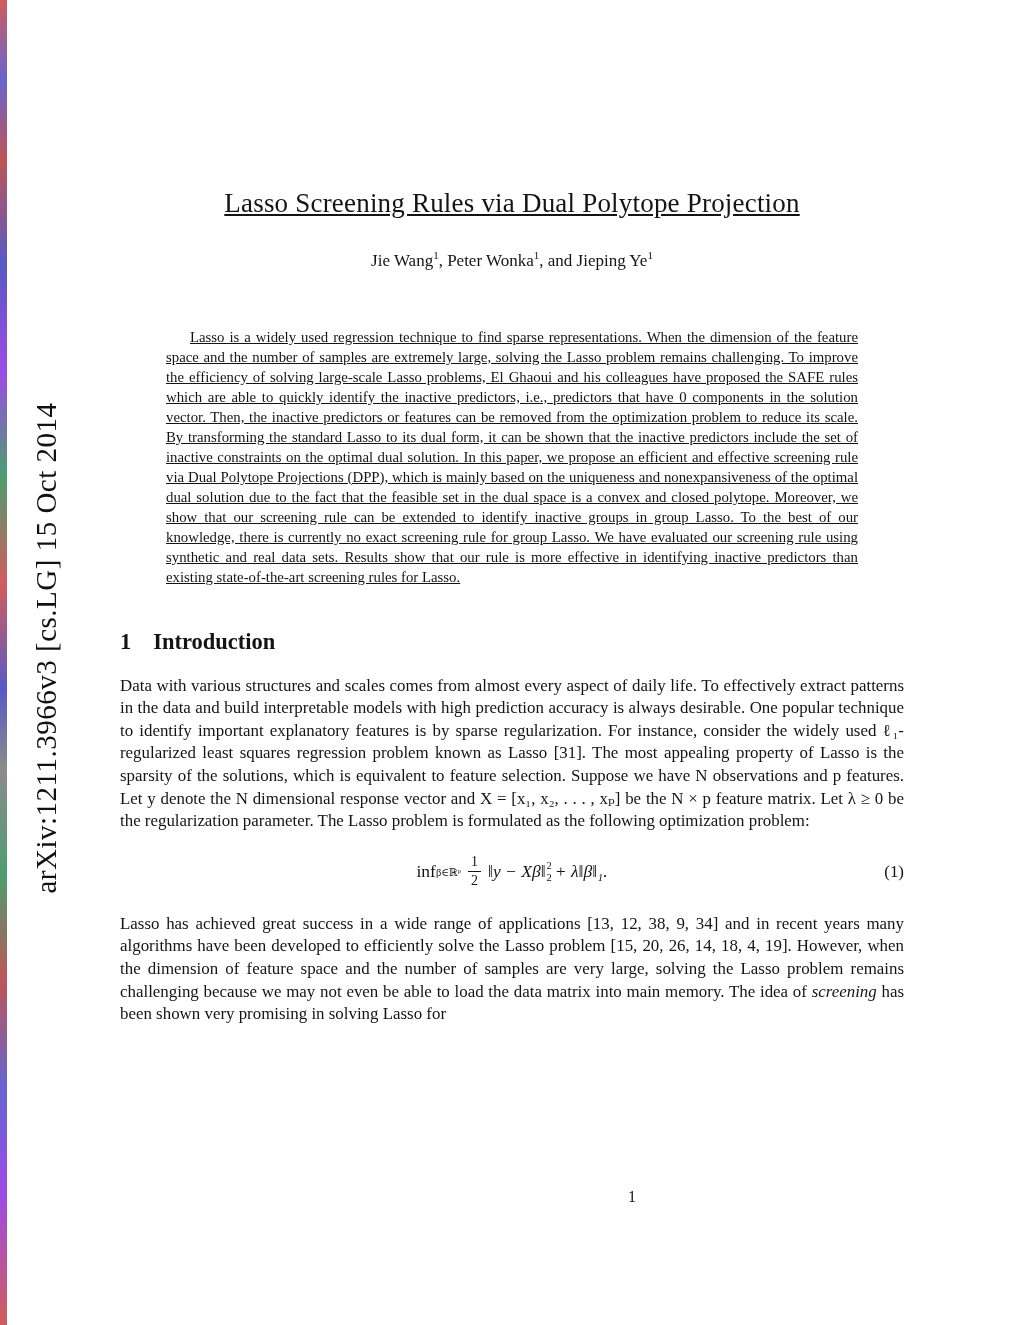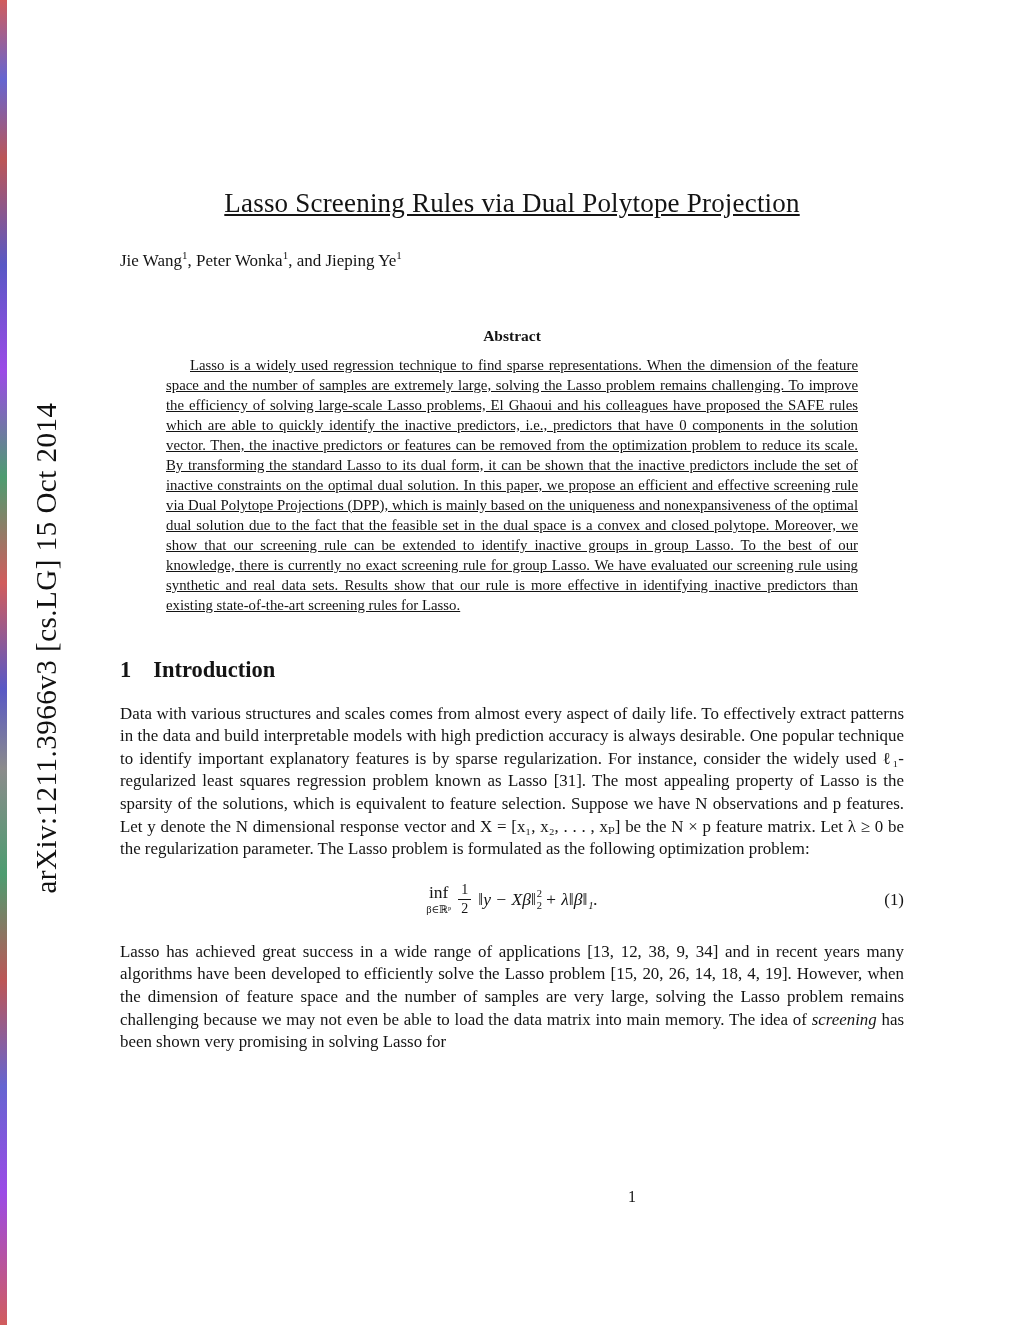--- a/index.html
+++ b/index.html
@@ -16,33 +16,33 @@
       #b03838 74%,#4a4ac9 82%,#8a2be2 90%,#c94040 100%);
     opacity:.85;
   }
   .arxiv-label{
     position:absolute;left:46px;top:648px;
     transform:translate(-50%,-50%) rotate(-90deg);
     white-space:nowrap;font-size:29px;letter-spacing:.5px;color:#111;
   }
   .content{position:absolute;left:120px;top:0;width:784px;}
   .title{margin:188px 0 0;font-size:27px;font-weight:normal;text-align:center;letter-spacing:.2px;text-decoration:underline;}
-  .authors{margin-top:30px;text-align:left;font-size:17px;}
+  .authors{margin-top:30px;text-align:center;font-size:17px;}
   .authors sup,.affiliation sup{font-size:11px;}
   .affiliation{margin-top:24px;text-align:center;font-size:17.5px;}
   .abstract{width:692px;margin:56px auto 0;}
   .abstract-heading{text-align:center;font-weight:bold;font-size:15.5px;}
   .abstract-text{margin:10px 0 0;font-size:14.8px;line-height:20px;text-align:justify;text-indent:24px;text-decoration:underline;}
   .section-heading{margin:42px 0 0;font-size:22.5px;font-weight:bold;}
   .sec-num{margin-right:22px;}
   .body-text{margin:20px 0 0;font-size:16.9px;line-height:22.6px;text-align:justify;}
   .p2{margin-top:16px;}
   .equation{position:relative;display:flex;justify-content:center;align-items:center;min-height:50px;margin:14px 0 0;font-size:17.5px;}
   .eq-inner{display:inline-flex;align-items:center;gap:7px;}
-  .eq-op{display:inline-flex;flex-direction:column;align-items:center;line-height:1;}
+  .eq-op{display:inline-flex;align-items:center;line-height:1;}
   .eq-op-main{font-style:normal;}
   .eq-op-sub{font-size:10.5px;margin-top:3px;}
   .eq-frac{display:inline-flex;flex-direction:column;align-items:center;line-height:1.15;font-size:14px;}
   .eq-frac-num{border-bottom:1px solid #141414;padding:0 3px 1px;}
   .eq-frac-den{padding-top:1px;}
   .eq-term{display:inline-flex;align-items:center;font-style:italic;text-align:center;}
   .eq-supsub{display:inline-flex;flex-direction:column;align-items:flex-start;font-size:10.5px;line-height:1.1;margin:0 3px 0 1px;font-style:normal;}
   .eq-number{position:absolute;right:0;top:50%;transform:translateY(-50%);font-size:16.9px;}
   .page-number{position:absolute;top:1188px;left:120px;width:784px;text-align:center;font-size:16px;}
 </style>
@@ -54,21 +54,20 @@
 <div class="arxiv-label">arXiv:1211.3966v3 [cs.LG] 15 Oct 2014</div>
 
 <div class="content">
 
   <h1 class="title">Lasso Screening Rules via Dual Polytope Projection</h1>
 
   <div class="authors"><span>Jie Wang</span><sup>1</sup><span>, </span><span>Peter Wonka</span><sup>1</sup><span>, and </span><span>Jieping Ye</span><sup>1</sup></div>
 
 
   <div class="abstract">
-    <div class="abstract-heading">Abstract</div>
     <p class="abstract-text">Lasso is a widely used regression technique to find sparse representations. When the dimension of the feature space and the number of samples are extremely large, solving the Lasso problem remains challenging. To improve the efficiency of solving large-scale Lasso problems, El Ghaoui and his colleagues have proposed the SAFE rules which are able to quickly identify the inactive predictors, i.e., predictors that have 0 components in the solution vector. Then, the inactive predictors or features can be removed from the optimization problem to reduce its scale. By transforming the standard Lasso to its dual form, it can be shown that the inactive predictors include the set of inactive constraints on the optimal dual solution. In this paper, we propose an efficient and effective screening rule via Dual Polytope Projections (DPP), which is mainly based on the uniqueness and nonexpansiveness of the optimal dual solution due to the fact that the feasible set in the dual space is a convex and closed polytope. Moreover, we show that our screening rule can be extended to identify inactive groups in group Lasso. To the best of our knowledge, there is currently no exact screening rule for group Lasso. We have evaluated our screening rule using synthetic and real data sets. Results show that our rule is more effective in identifying inactive predictors than existing state-of-the-art screening rules for Lasso.</p>
   </div>
 
   <h2 class="section-heading"><span class="sec-num">1</span><span>Introduction</span></h2>
 
   <p class="body-text">Data with various structures and scales comes from almost every aspect of daily life. To effectively extract patterns in the data and build interpretable models with high prediction accuracy is always desirable. One popular technique to identify important explanatory features is by sparse regularization. For instance, consider the widely used ℓ₁-regularized least squares regression problem known as Lasso [31]. The most appealing property of Lasso is the sparsity of the solutions, which is equivalent to feature selection. Suppose we have N observations and p features. Let y denote the N dimensional response vector and X = [x₁, x₂, . . . , xₚ] be the N × p feature matrix. Let λ ≥ 0 be the regularization parameter. The Lasso problem is formulated as the following optimization problem:</p>
 
   <div class="equation">
     <span class="eq-inner">
       <span class="eq-op">

